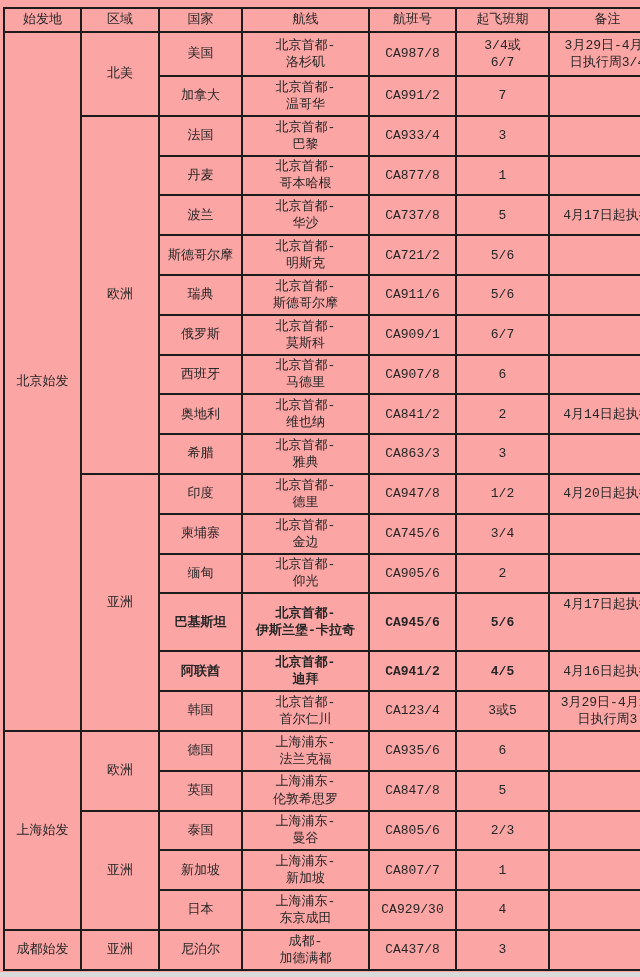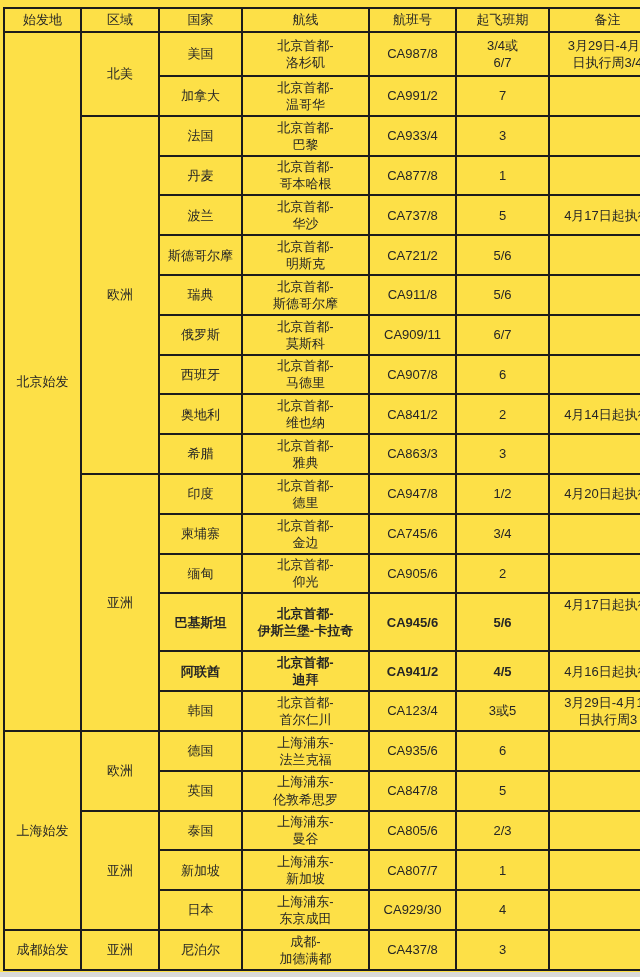--- a/index.html
+++ b/index.html
@@ -1,21 +1,21 @@
 <!DOCTYPE html>
 <html><head>
 <meta charset="utf-8">
 <style>
   html, body { margin: 0; padding: 0; background: #ffffff; }
   .page {
     position: relative;
     width: 640px;
     height: 977px;
-    background: #fde047;
-    font-family: Liberation Sans, sans-serif;
+    background: #fca5a5;
+    font-family: Liberation Mono, monospace;
     color: #262626;
     overflow: hidden;
   }
   table.flight-table {
     position: absolute;
     left: 3px;
     top: 7px;
     width: 634px;
     border-collapse: collapse;
     table-layout: fixed;
@@ -120,29 +120,29 @@
           <td class="col-route">北京首都-
 明斯克</td>
           <td class="col-flight_no">CA721/2</td>
           <td class="col-schedule">5/6</td>
           <td class="col-remark"></td>
         </tr>
         <tr>
           <td class="col-country">瑞典</td>
           <td class="col-route">北京首都-
 斯德哥尔摩</td>
-          <td class="col-flight_no">CA911/8</td>
+          <td class="col-flight_no">CA911/6</td>
           <td class="col-schedule">5/6</td>
           <td class="col-remark"></td>
         </tr>
         <tr>
           <td class="col-country">俄罗斯</td>
           <td class="col-route">北京首都-
 莫斯科</td>
-          <td class="col-flight_no">CA909/11</td>
+          <td class="col-flight_no">CA909/1</td>
           <td class="col-schedule">6/7</td>
           <td class="col-remark"></td>
         </tr>
         <tr>
           <td class="col-country">西班牙</td>
           <td class="col-route">北京首都-
 马德里</td>
           <td class="col-flight_no">CA907/8</td>
           <td class="col-schedule">6</td>
           <td class="col-remark"></td>

